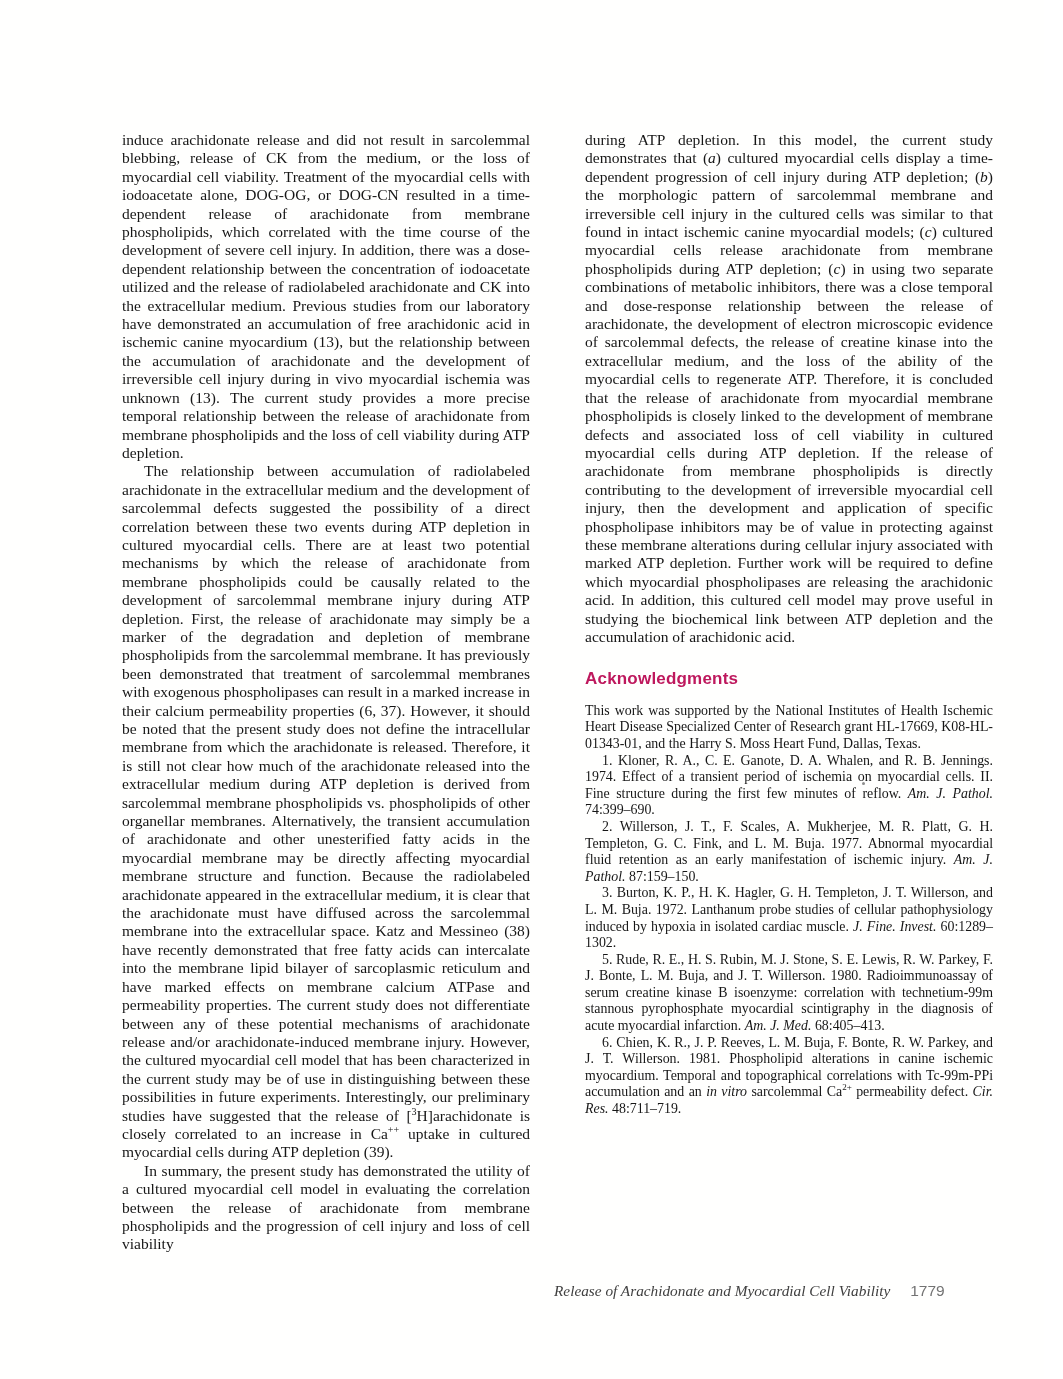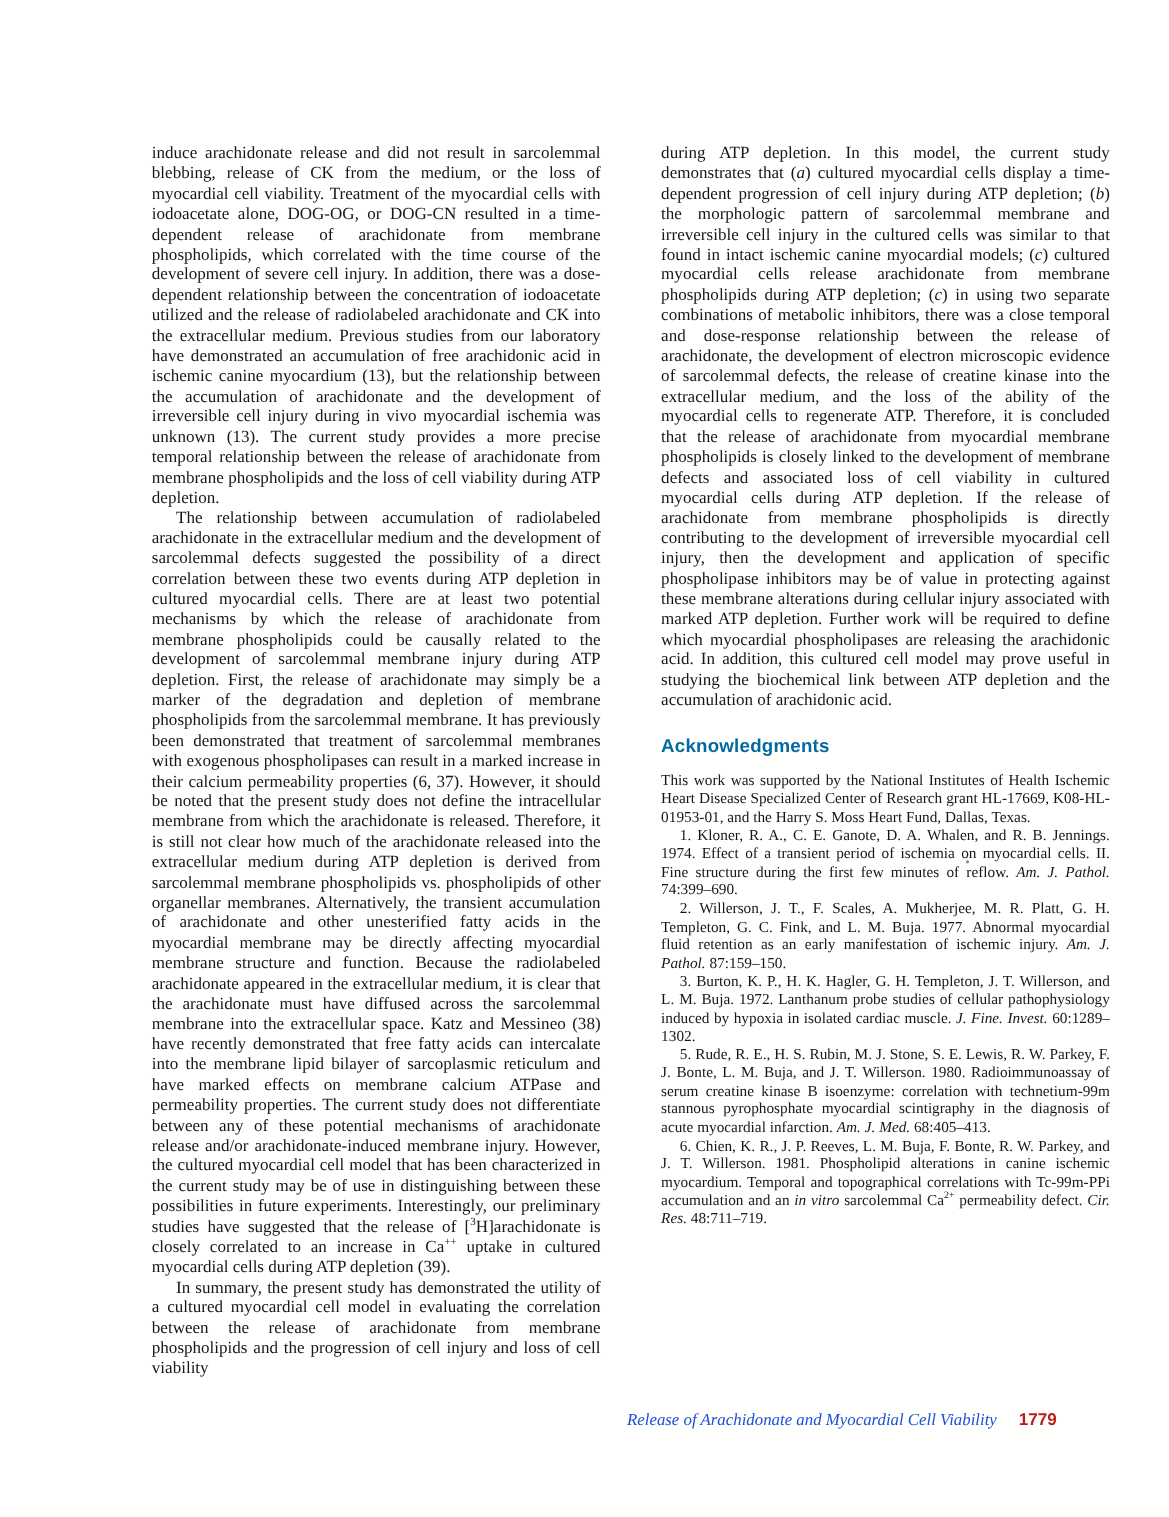--- a/index.html
+++ b/index.html
@@ -4,42 +4,41 @@
 <style>
   html, body { margin: 0; padding: 0; background: #ffffff; }
   .page {
     position: relative;
     width: 1044px;
     height: 1379px;
     background: #fffffe;
     font-family: "Liberation Serif", serif;
     color: #161616;
     overflow: hidden;
-    margin-left: 16px;
   }
   .col {
     position: absolute;
     top: 131px;
     width: 408px;
     text-align: justify;
     font-size: 15.5px;
     line-height: 18.4px;
   }
   .col-left  { left: 122px; }
   .col-right { left: 585px; }
   p.body-par { margin: 0; }
   p.indent { text-indent: 22px; }
   .section-heading {
     font-family: "Liberation Sans", sans-serif;
     font-weight: 700;
     font-size: 17px;
     letter-spacing: 0.2px;
     text-align: left;
     margin: 24px 0 14px 0;
-    color: #0369a1;
+    color: #be185d;
   }
   .section-heading.refs { margin-top: 42px; margin-bottom: 15px; }
   .small-par {
     font-size: 13.9px;
     line-height: 16.6px;
     margin: 0;
   }
   .ref-item { text-indent: 17px; margin: 0; }
   .it { font-style: italic; }
   sup { font-size: 0.65em; line-height: 0; vertical-align: super; }
@@ -49,29 +48,29 @@
     top: 1282px;
     width: 408px;
     text-align: right;
     padding-right: 0;
     white-space: nowrap;
   }
   .running-title {
     font-family: "Liberation Serif", serif;
     font-style: italic;
     font-size: 15.3px;
-    color: #1d4ed8;
+    color: #404040;
   }
   .page-number {
     font-family: "Liberation Sans", sans-serif;
-    font-weight: 700;
+    font-weight: 400;
     font-size: 15.5px;
     margin-left: 20px;
     margin-right: 26px;
-    color: #b91c1c;
+    color: #737373;
   }
   .speck {
     position: absolute;
     left: 862px;
     top: 782px;
     width: 3px;
     height: 3px;
     background: #8d8d8d;
     border-radius: 50%;
   }
@@ -84,21 +83,21 @@
   <div class="col col-left">
     <p class="body-par"><span>induce arachidonate release and did not result in sarcolemmal blebbing, release of CK from the medium, or the loss of myocardial cell viability. Treatment of the myocardial cells with iodoacetate alone, DOG-OG, or DOG-CN resulted in a time-dependent release of arachidonate from membrane phospholipids, which correlated with the time course of the development of severe cell injury. In addition, there was a dose-dependent relationship between the concentration of iodoacetate utilized and the release of radiolabeled arachidonate and CK into the extracellular medium. Previous studies from our laboratory have demonstrated an accumulation of free arachidonic acid in ischemic canine myocardium (13), but the relationship between the accumulation of arachidonate and the development of irreversible cell injury during in vivo myocardial ischemia was unknown (13). The current study provides a more precise temporal relationship between the release of arachidonate from membrane phospholipids and the loss of cell viability during ATP depletion.</span></p>
     <p class="body-par indent"><span>The relationship between accumulation of radiolabeled arachidonate in the extracellular medium and the development of sarcolemmal defects suggested the possibility of a direct correlation between these two events during ATP depletion in cultured myocardial cells. There are at least two potential mechanisms by which the release of arachidonate from membrane phospholipids could be causally related to the development of sarcolemmal membrane injury during ATP depletion. First, the release of arachidonate may simply be a marker of the degradation and depletion of membrane phospholipids from the sarcolemmal membrane. It has previously been demonstrated that treatment of sarcolemmal membranes with exogenous phospholipases can result in a marked increase in their calcium permeability properties (6, 37). However, it should be noted that the present study does not define the intracellular membrane from which the arachidonate is released. Therefore, it is still not clear how much of the arachidonate released into the extracellular medium during ATP depletion is derived from sarcolemmal membrane phospholipids vs. phospholipids of other organellar membranes. Alternatively, the transient accumulation of arachidonate and other unesterified fatty acids in the myocardial membrane may be directly affecting myocardial membrane structure and function. Because the radiolabeled arachidonate appeared in the extracellular medium, it is clear that the arachidonate must have diffused across the sarcolemmal membrane into the extracellular space. Katz and Messineo (38) have recently demonstrated that free fatty acids can intercalate into the membrane lipid bilayer of sarcoplasmic reticulum and have marked effects on membrane calcium ATPase and permeability properties. The current study does not differentiate between any of these potential mechanisms of arachidonate release and/or arachidonate-induced membrane injury. However, the cultured myocardial cell model that has been characterized in the current study may be of use in distinguishing between these possibilities in future experiments. Interestingly, our preliminary studies have suggested that the release of [</span><sup>3</sup><span>H]arachidonate is closely correlated to an increase in Ca</span><sup>++</sup><span> uptake in cultured myocardial cells during ATP depletion (39).</span></p>
     <p class="body-par indent"><span>In summary, the present study has demonstrated the utility of a cultured myocardial cell model in evaluating the correlation between the release of arachidonate from membrane phospholipids and the progression of cell injury and loss of cell viability</span></p>
   </div>
 
   <div class="col col-right">
     <p class="body-par"><span>during ATP depletion. In this model, the current study demonstrates that (</span><span class="it">a</span><span>) cultured myocardial cells display a time-dependent progression of cell injury during ATP depletion; (</span><span class="it">b</span><span>) the morphologic pattern of sarcolemmal membrane and irreversible cell injury in the cultured cells was similar to that found in intact ischemic canine myocardial models; (</span><span class="it">c</span><span>) cultured myocardial cells release arachidonate from membrane phospholipids during ATP depletion; (</span><span class="it">c</span><span>) in using two separate combinations of metabolic inhibitors, there was a close temporal and dose-response relationship between the release of arachidonate, the development of electron microscopic evidence of sarcolemmal defects, the release of creatine kinase into the extracellular medium, and the loss of the ability of the myocardial cells to regenerate ATP. Therefore, it is concluded that the release of arachidonate from myocardial membrane phospholipids is closely linked to the development of membrane defects and associated loss of cell viability in cultured myocardial cells during ATP depletion. If the release of arachidonate from membrane phospholipids is directly contributing to the development of irreversible myocardial cell injury, then the development and application of specific phospholipase inhibitors may be of value in protecting against these membrane alterations during cellular injury associated with marked ATP depletion. Further work will be required to define which myocardial phospholipases are releasing the arachidonic acid. In addition, this cultured cell model may prove useful in studying the biochemical link between ATP depletion and the accumulation of arachidonic acid.</span></p>
 
     <h2 class="section-heading">Acknowledgments</h2>
-    <p class="small-par">This work was supported by the National Institutes of Health Ischemic Heart Disease Specialized Center of Research grant HL-17669, K08-HL-01953-01, and the Harry S. Moss Heart Fund, Dallas, Texas.</p>
+    <p class="small-par">This work was supported by the National Institutes of Health Ischemic Heart Disease Specialized Center of Research grant HL-17669, K08-HL-01343-01, and the Harry S. Moss Heart Fund, Dallas, Texas.</p>
 
     <p class="small-par ref-item"><span>1. Kloner, R. A., C. E. Ganote, D. A. Whalen, and R. B. Jennings. 1974. Effect of a transient period of ischemia on myocardial cells. II. Fine structure during the first few minutes of reflow. </span><span class="it">Am. J. Pathol.</span><span> 74:399–690.</span></p>
     <p class="small-par ref-item"><span>2. Willerson, J. T., F. Scales, A. Mukherjee, M. R. Platt, G. H. Templeton, G. C. Fink, and L. M. Buja. 1977. Abnormal myocardial fluid retention as an early manifestation of ischemic injury. </span><span class="it">Am. J. Pathol.</span><span> 87:159–150.</span></p>
     <p class="small-par ref-item"><span>3. Burton, K. P., H. K. Hagler, G. H. Templeton, J. T. Willerson, and L. M. Buja. 1972. Lanthanum probe studies of cellular pathophysiology induced by hypoxia in isolated cardiac muscle. </span><span class="it">J. Fine. Invest.</span><span> 60:1289–1302.</span></p>
     <p class="small-par ref-item"><span>5. Rude, R. E., H. S. Rubin, M. J. Stone, S. E. Lewis, R. W. Parkey, F. J. Bonte, L. M. Buja, and J. T. Willerson. 1980. Radioimmunoassay of serum creatine kinase B isoenzyme: correlation with technetium-99m stannous pyrophosphate myocardial scintigraphy in the diagnosis of acute myocardial infarction. </span><span class="it">Am. J. Med.</span><span> 68:405–413.</span></p>
     <p class="small-par ref-item"><span>6. Chien, K. R., J. P. Reeves, L. M. Buja, F. Bonte, R. W. Parkey, and J. T. Willerson. 1981. Phospholipid alterations in canine ischemic myocardium. Temporal and topographical correlations with Tc-99m-PPi accumulation and an </span><span class="it">in vitro</span><span> sarcolemmal Ca</span><sup>2+</sup><span> permeability defect. </span><span class="it">Cir. Res.</span><span> 48:711–719.</span></p>
   </div>
 
   <div class="speck"></div>
 

